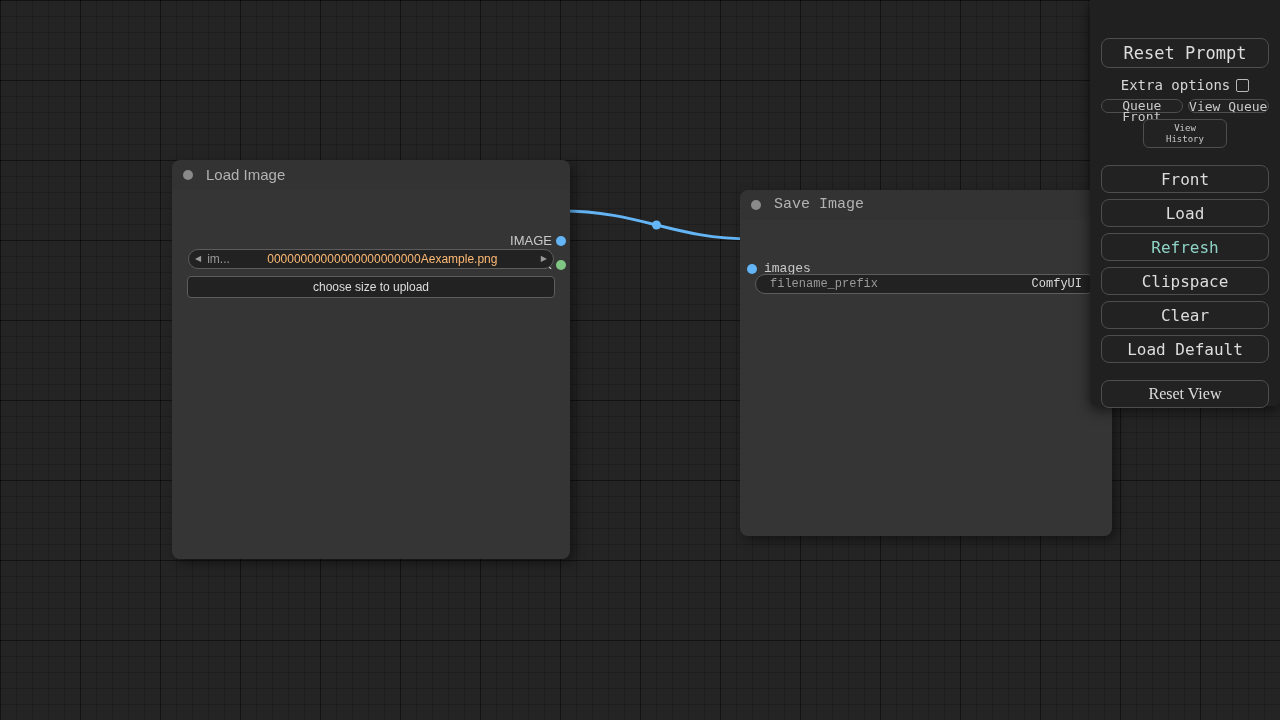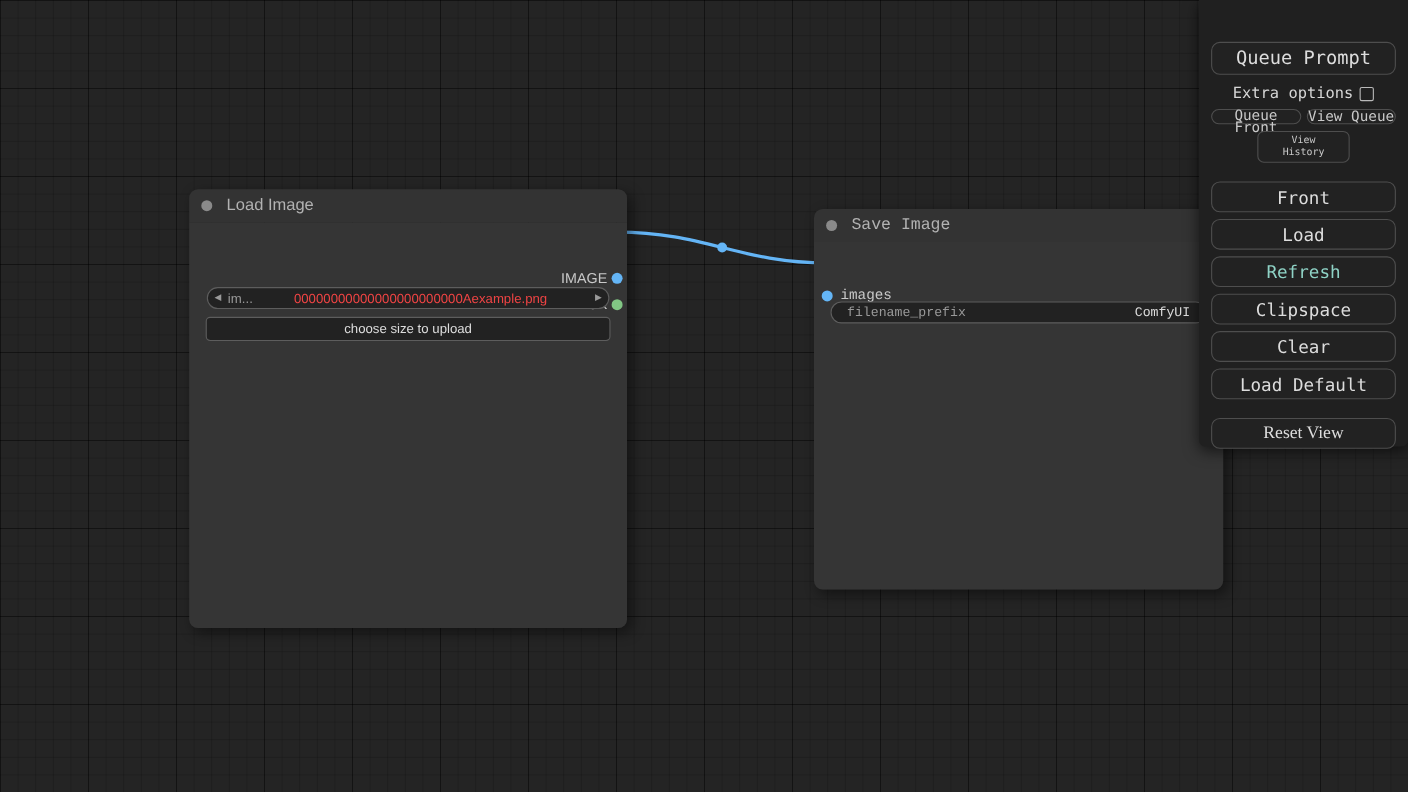--- a/index.html
+++ b/index.html
@@ -43,21 +43,21 @@
   .slot-label {
     position:absolute; font-size:13px; color:#c9c9c9; line-height:14px; white-space:nowrap;
   }
   .widget {
     position:absolute; height:20px; background:#222222; border:1px solid #5d5d5d;
     display:flex; align-items:center; font-size:12px; color:#dddddd;
   }
   .widget.pill { border-radius:10px; }
   .widget .warrow { color:#9a9a9a; font-size:8px; line-height:20px; padding:0 6px; }
   .widget .wname { color:#999999; white-space:nowrap; }
-  .widget .wvalue { flex:1; text-align:center; color:#ef4444; white-space:nowrap; overflow:hidden; }
+  .widget .wvalue { flex:1; text-align:center; color:#fdba74; white-space:nowrap; overflow:hidden; }
   .widget .wvalue-right { margin-left:auto; padding-right:14px; color:#dddddd; white-space:nowrap; }
   .widget .wname-left { padding-left:14px; }
   .widget-button {
     position:absolute; height:22px; background:#222222; border:1px solid #5d5d5d;
     border-radius:4px; color:#dddddd; font-size:12px; text-align:center; line-height:20px;
   }
 
   
   .menu {
     position:absolute; left:1090px; top:0; width:190px; height:406px; z-index:5;
@@ -109,21 +109,21 @@
 </head>
 <body>
 
 <div class="canvas">
 
   <svg class="links" width="1280" height="720">
     <path d="M 561 211 C 641 211, 672 239, 752 239" fill="none" stroke-width="3" stroke="#64b5f6"></path>
     <circle cx="656.5" cy="225" r="4.5" fill="#64b5f6"></circle>
   </svg>
 
-  <div class="node" style="left:172px; top:172px; width:398px; height:399px;">
+  <div class="node" style="left:172px; top:160px; width:398px; height:399px;">
     <div class="node-title">
       <span class="title-dot"></span>
       <span class="title-label">Load Image</span>
     </div>
     <div class="node-body">
 
       <span class="slot-label" style="right:18px; top:44px;">IMAGE</span>
       <span class="slot-dot" style="left: 384px; top: 46px; background: rgb(100, 181, 246);"></span>
 
       <span class="slot-label" style="right:18px; top:68px;">MASK</span>
@@ -152,21 +152,21 @@
 
       <div class="widget pill" style="left:15px; top:54px; width:342px;">
         <span class="wname wname-left">filename_prefix</span>
         <span class="wvalue-right">ComfyUI</span>
       </div>
     </div>
   </div>
 
   <div class="menu">
 
-    <button class="mbtn mbtn-queue">Queue Prompt</button>
+    <button class="mbtn mbtn-queue">Reset Prompt</button>
 
     <div class="extra-row">
       <span class="extra-label">Extra options</span>
       <span class="checkbox"></span>
     </div>
 
     <div class="mini-row">
       <button class="mini-btn">Queue Front</button>
       <button class="mini-btn">View Queue</button>
     </div>

